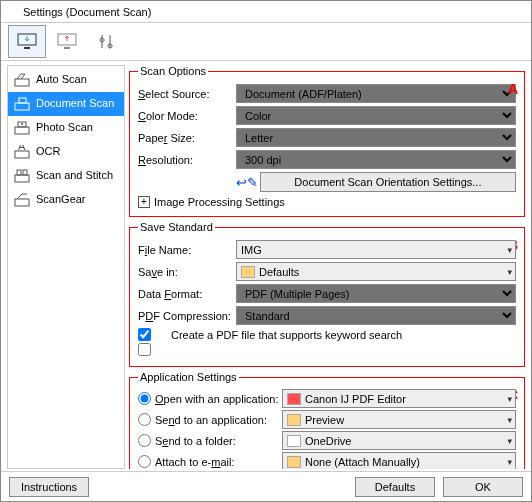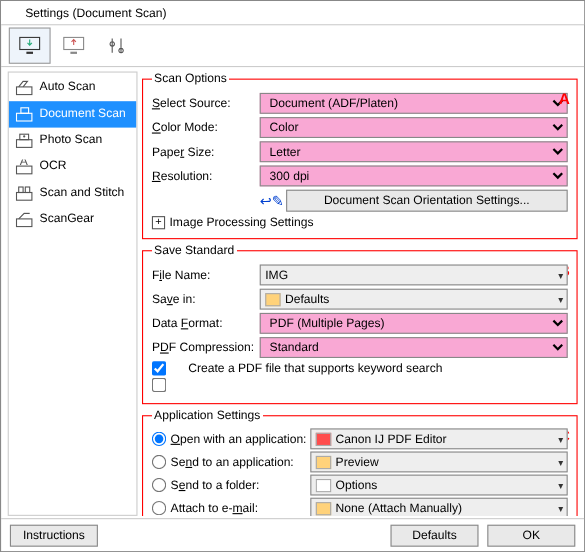--- a/index.html
+++ b/index.html
@@ -16,21 +16,21 @@
   .sideicon { width:16px; height:14px; display:inline-block; }
   .main { flex:1; overflow:auto; }
   
   fieldset.section { border:1.5px solid #ff0000; margin:0 0 4px 0; padding:4px 8px 8px 8px; position:relative;}
   fieldset.section > legend { color:#000; padding:0 2px; font-size:11px; }
   .badge { position:absolute; top:4px; right:6px; color:#ff0000; font-weight:bold; font-size:14px;}
   .row { display:flex; align-items:center; margin:3px 0; }
   .lbl { width:98px; }
   .lbl u { text-decoration: underline; }
   select.combo, input.txt { flex:1; height:19px; border:1px solid #888; background:#f3f3f3; padding:0 4px; }
-  select.combo { background:#f9a8d4;}
+  select.combo { background:#737373;}
   .wide { flex:1; }
   .btn { height:20px; border:1px solid #888; background:#e9e9e9; padding:0 10px; display:inline-flex; align-items:center; justify-content:center;}
   .linklike { display:flex; align-items:center; gap:4px; margin-top:4px;}
   .plusbox { width:12px; height:12px; border:1px solid #555; display:inline-flex; align-items:center; justify-content:center; font-size:10px; line-height:1;}
   .chk { display:flex; align-items:center; gap:20px; margin:2px 0 2px 0;}
   .chk input { margin:0;}
   .radio-row { display:flex; align-items:center; margin:2px 0; }
   .radio-row .rlbl { width:144px; display:flex; align-items:center; gap:4px;}
   .radio-row input[type=radio]{margin:0;}
   .iconcombo { flex:1; height:19px; border:1px solid #888; background:#eee; display:flex; align-items:center; padding:0 4px; gap:4px; position:relative;}
@@ -212,21 +212,21 @@
             <span class="caret">▾</span>
           </div>
         </div>
         <div class="radio-row">
           <label class="rlbl">
               <input type="radio" name="app" style=""> 
               <span>S<u>e</u>nd to a folder:</span>
             </label>
           <div class="iconcombo">
             <span class="swatch" style="background:#fff"></span>
-            <span>Options</span>
+            <span>OneDrive</span>
             <span class="caret">▾</span>
           </div>
         </div>
         <div class="radio-row">
           <label class="rlbl">
               <input type="radio" name="app" style=""> 
               <span>Attach to e-<u>m</u>ail:</span>
             </label>
           <div class="iconcombo">
             <span class="swatch" style="background:#ffd27a"></span>

